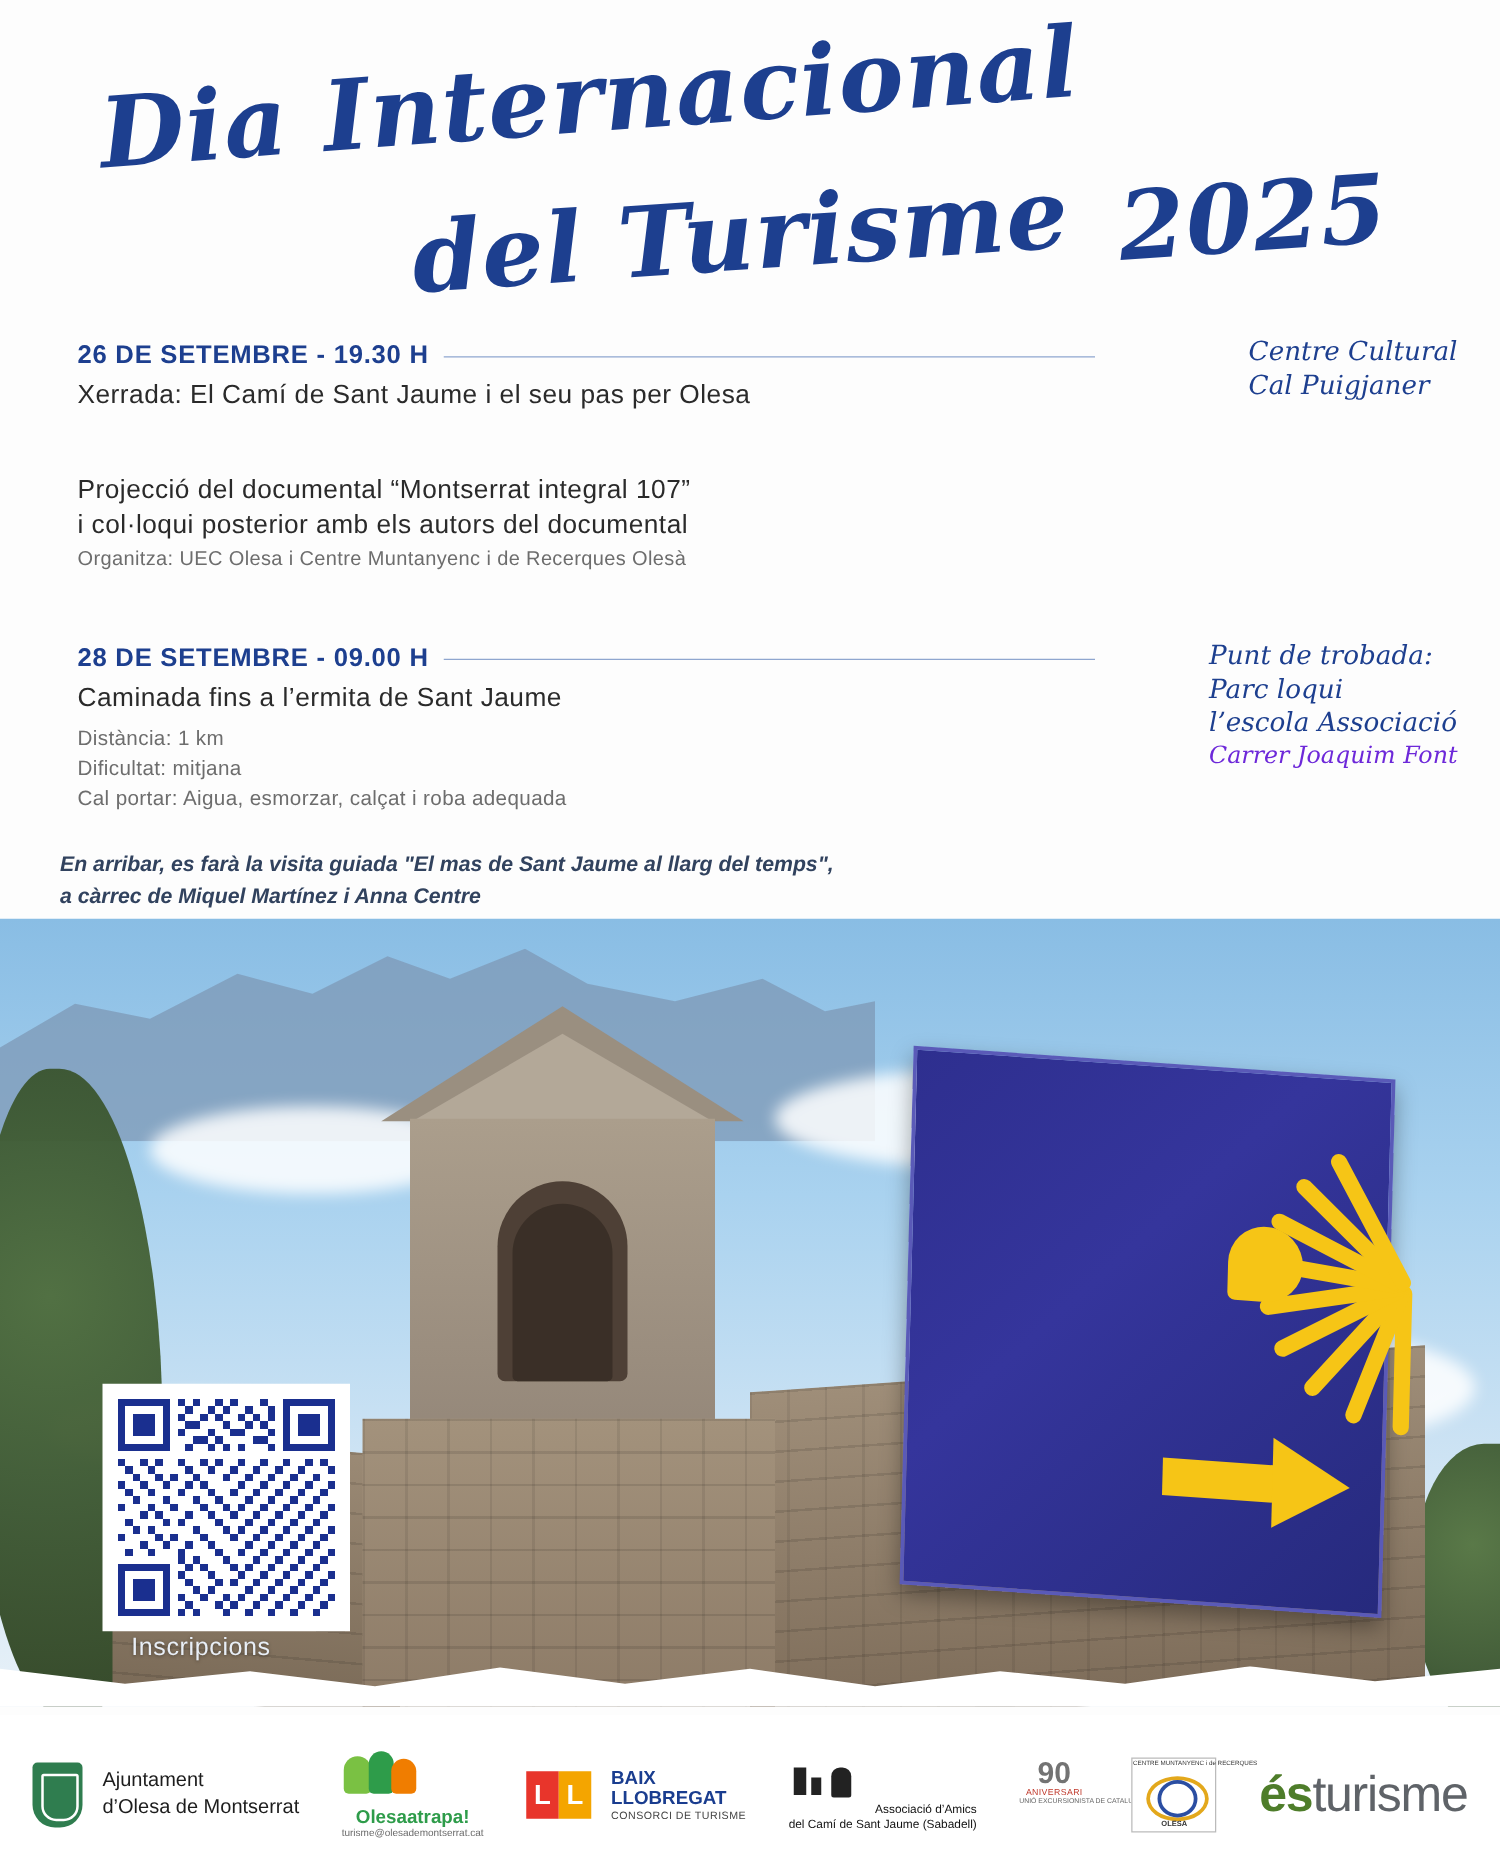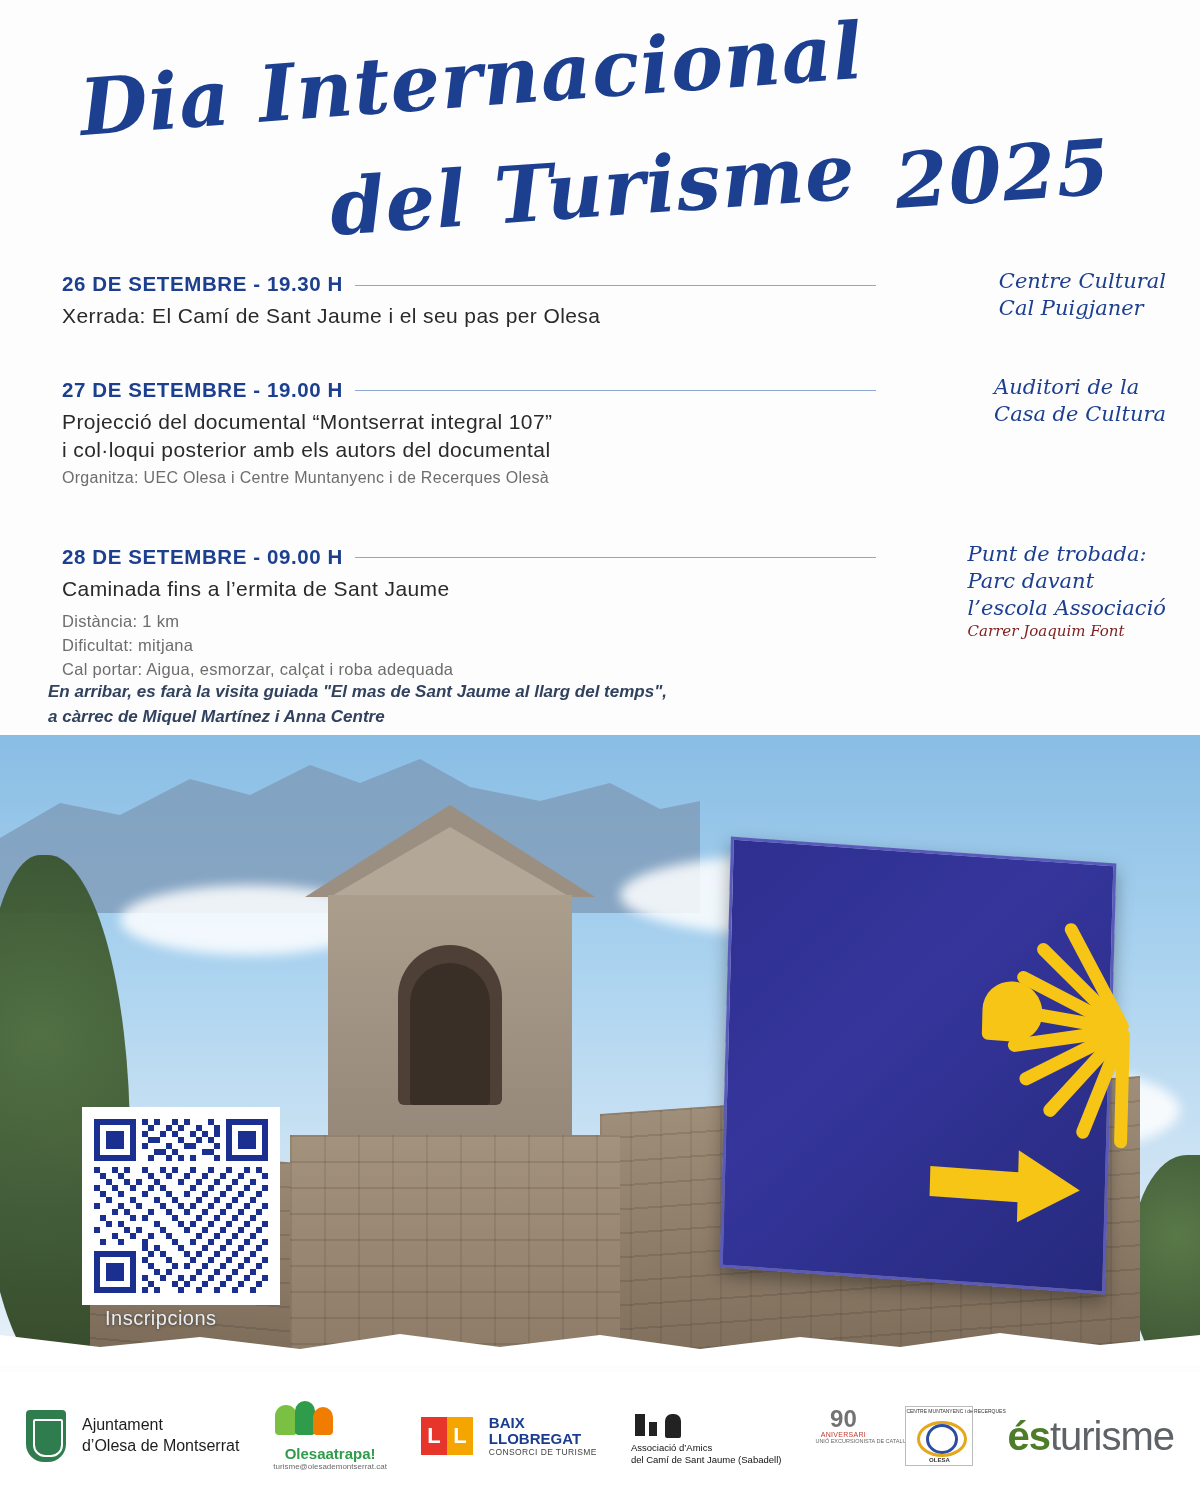--- a/index.html
+++ b/index.html
@@ -93,22 +93,22 @@
   }
   .ev-place {
     color: #1d3f8f;
     font-family: "DejaVu Serif", serif;
     font-style: italic;
     font-size: 21px;
     line-height: 1.30;
     white-space: nowrap;
   }
   .ev-place .small {
-    font-size: 15px;
-    color: #7f1d1d;
+    font-size: 19px;
+    color: #6d28d9;
   }
   .ev-body {
     margin-top: 6px;
     max-width: 790px;
   }
   .ev-main {
     color: #2a2a2a;
     font-size: 21px;
     letter-spacing: 0.4px;
     line-height: 1.33;
@@ -463,42 +463,34 @@
           <div>Centre Cultural</div>
           <div>Cal Puigjaner</div>
         </div>
       </div>
       <div class="ev-body">
         <div class="ev-main">Xerrada: El Camí de Sant Jaume i el seu pas per Olesa</div>
       </div>
     </div>
 
     <div class="event e2" style="margin-top:48px;">
-      <div class="ev-headrow">
-        <div class="ev-date">27 DE SETEMBRE - 19.00 H</div>
-        <div class="ev-rule"></div>
-        <div class="ev-place">
-          <div>Auditori de la</div>
-          <div>Casa de Cultura</div>
-        </div>
-      </div>
       <div class="ev-body">
         <div class="ev-main">Projecció del documental “Montserrat integral 107”</div>
         <div class="ev-main">i col·loqui posterior amb els autors del documental</div>
         <div class="ev-sub">Organitza: UEC Olesa i Centre Muntanyenc i de Recerques Olesà</div>
       </div>
     </div>
 
     <div class="event e3" style="margin-top:56px;">
       <div class="ev-headrow">
         <div class="ev-date">28 DE SETEMBRE - 09.00 H</div>
         <div class="ev-rule"></div>
         <div class="ev-place">
           <div>Punt de trobada:</div>
-          <div>Parc davant</div>
+          <div>Parc loqui</div>
           <div>l’escola Associació</div>
           <div class="small">Carrer Joaquim Font</div>
         </div>
       </div>
       <div class="ev-body">
         <div class="ev-main">Caminada fins a l’ermita de Sant Jaume</div>
         <div class="ev-details">
           <div>Distància: 1 km</div>
           <div>Dificultat: mitjana</div>
           <div>Cal portar: Aigua, esmorzar, calçat i roba adequada</div>
@@ -820,21 +812,21 @@
         <div class="ll-b">L</div>
       </div>
       <div>
         <div class="bl-txt">BAIX</div>
         <div class="bl-txt">LLOBREGAT</div>
         <div class="bl-sub">CONSORCI DE TURISME</div>
       </div>
     </div>
 
     <div class="logo">
-      <div style="text-align:left;">
+      <div style="text-align:right;">
         <div class="amics-mark">
           <div class="sk"></div>
           <div class="sk2"></div>
           <div class="fig"></div>
         </div>
         <div class="amics-txt">
           <div>Associació d’Amics</div>
           <div>del Camí de Sant Jaume (Sabadell)</div>
         </div>
       </div>

